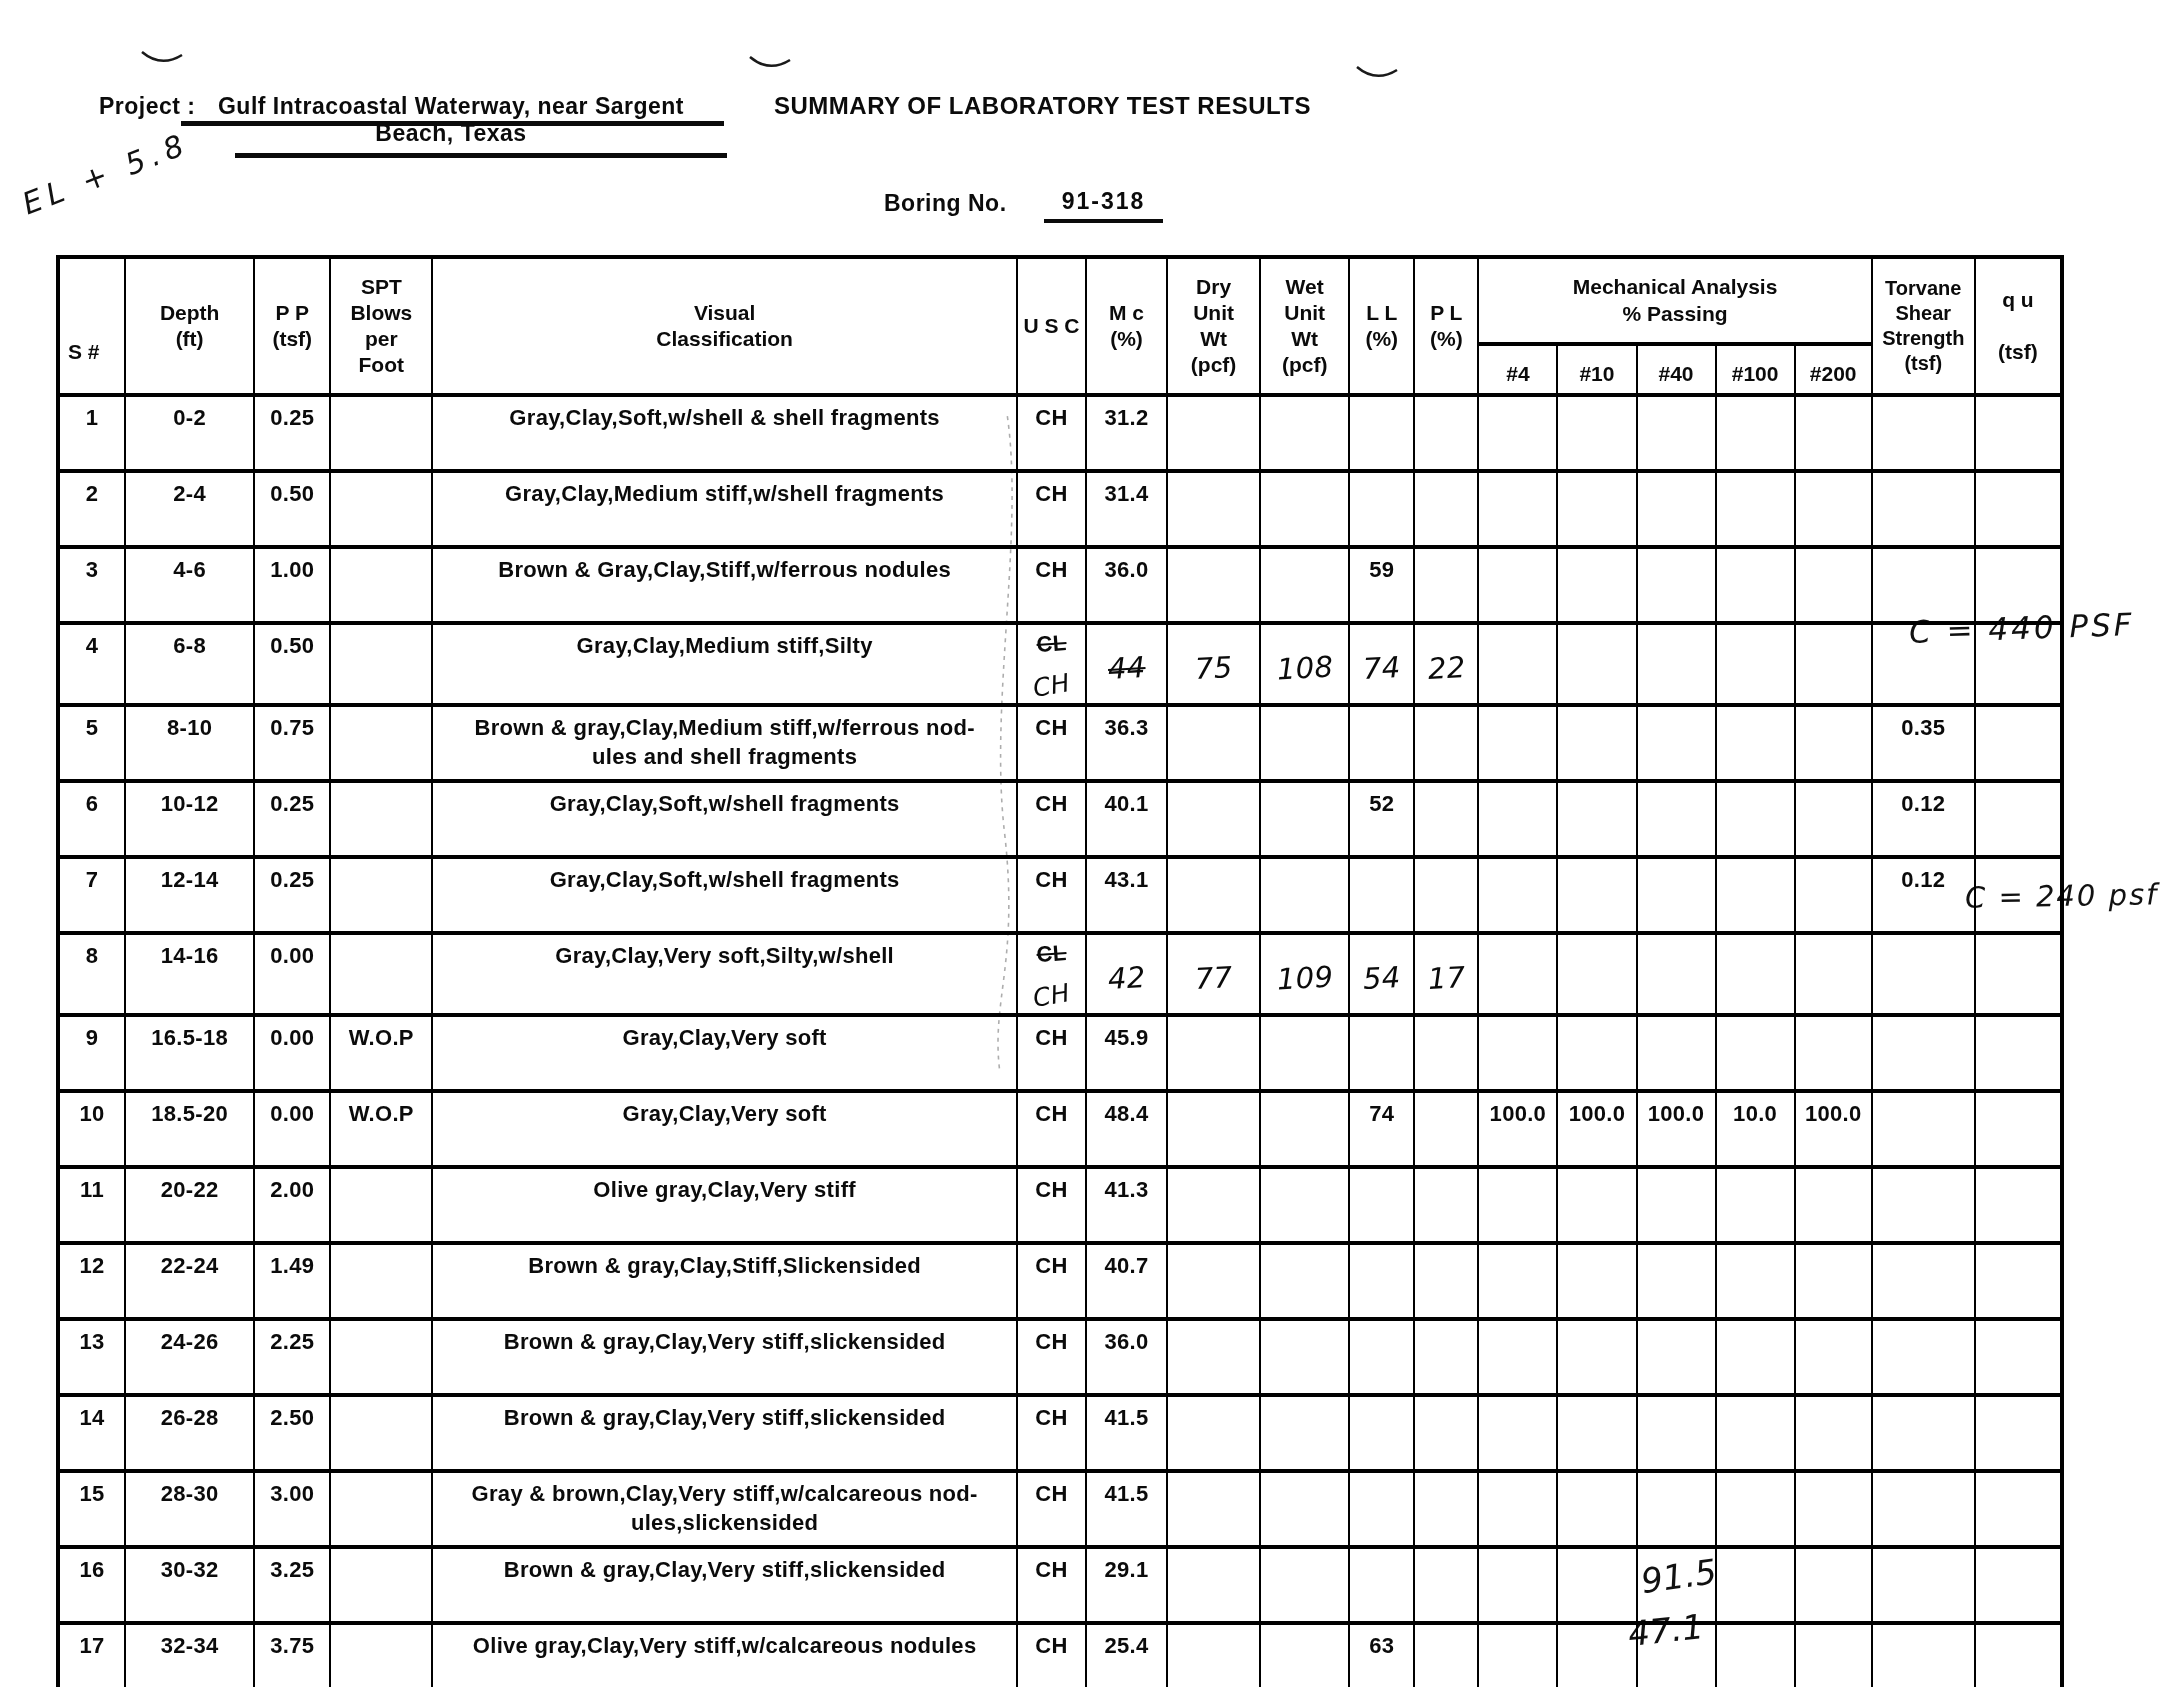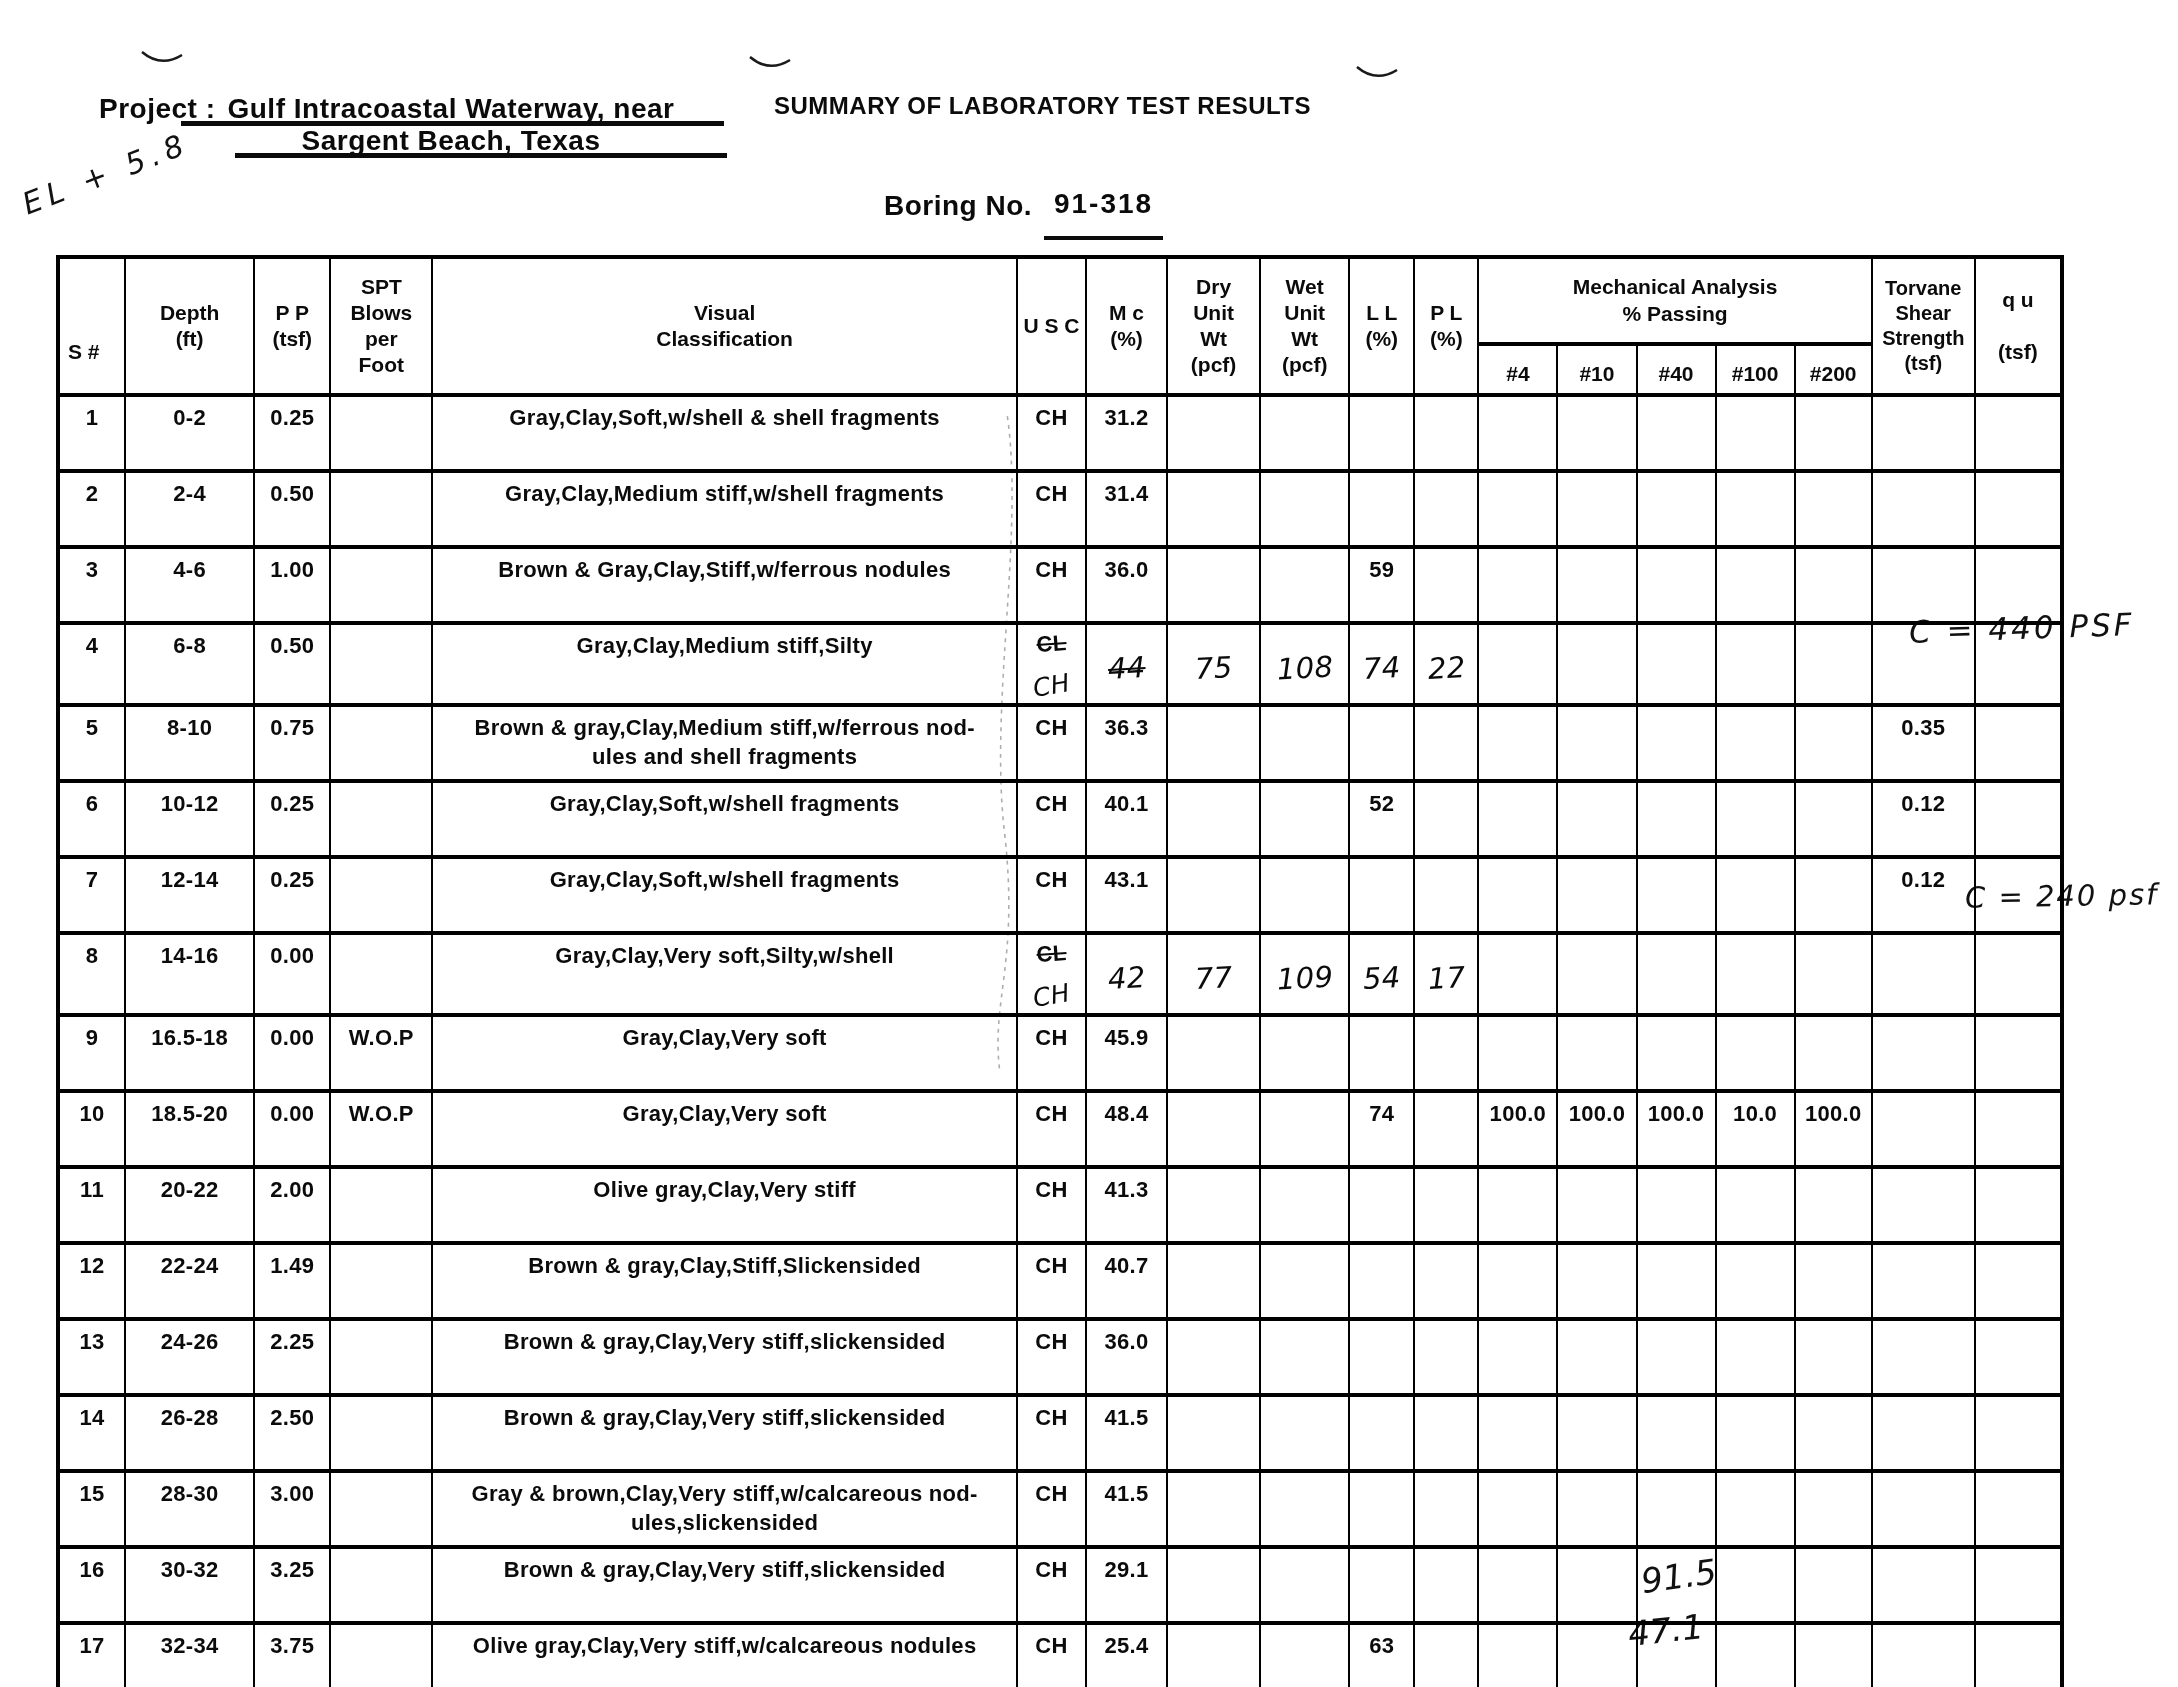--- a/index.html
+++ b/index.html
@@ -1,29 +1,29 @@
 <!DOCTYPE html>
 <html><head>
 <meta charset="utf-8">
 <style>
   html,body{margin:0;padding:0;background:#e8e8e8;}
   #page{position:relative;width:2178px;height:1687px;background:#ffffff;overflow:hidden;
         font-family:"Liberation Sans",sans-serif;color:#0b0b0b;}
 
   
-  .lbl{position:absolute;font-size:28px;font-weight:700;letter-spacing:0.5px;}
+  .lbl{position:absolute;font-size:23px;font-weight:700;letter-spacing:0.5px;}
   #project-label{left:99px;top:93px;font-weight:600;}
   #project-value{left:181px;top:93px;width:540px;text-align:center;font-weight:600;}
   #project-underline{position:absolute;left:181px;top:121px;width:543px;height:5px;background:#0b0b0b;}
   #contract-value{left:235px;top:125px;width:490px;text-align:center;font-weight:600;}
   #contract-underline{position:absolute;left:235px;top:153px;width:492px;height:5px;background:#0b0b0b;}
   #summary-title{left:774px;top:92px;font-size:24px;font-weight:700;letter-spacing:0.5px;}
   #boring-label{left:884px;top:190px;font-weight:600;}
   #boring-value{left:1044px;top:188px;width:119px;text-align:center;font-weight:700;letter-spacing:2px;
-                border-bottom:4px solid #0b0b0b;padding-bottom:16px;}
+                border-bottom:4px solid #0b0b0b;padding-bottom:4px;}
 
   
   .hand-note{position:absolute;font-family:"DejaVu Sans",sans-serif;font-style:italic;
              font-weight:400;color:#111;white-space:nowrap;}
   #elevation-note{left:18px;top:156px;font-size:30px;letter-spacing:6px;transform:rotate(-21deg);}
   #row4-note{left:1909px;top:610px;font-size:31px;letter-spacing:3px;transform:rotate(-2deg);}
   #row8-note{left:1965px;top:879px;font-size:29px;letter-spacing:2px;transform:rotate(-1deg);}
   #page-mark-1{left:1641px;top:1556px;font-size:34px;transform:rotate(-8deg);}
   #page-mark-2{left:1628px;top:1610px;font-size:34px;transform:rotate(-6deg);}
 

